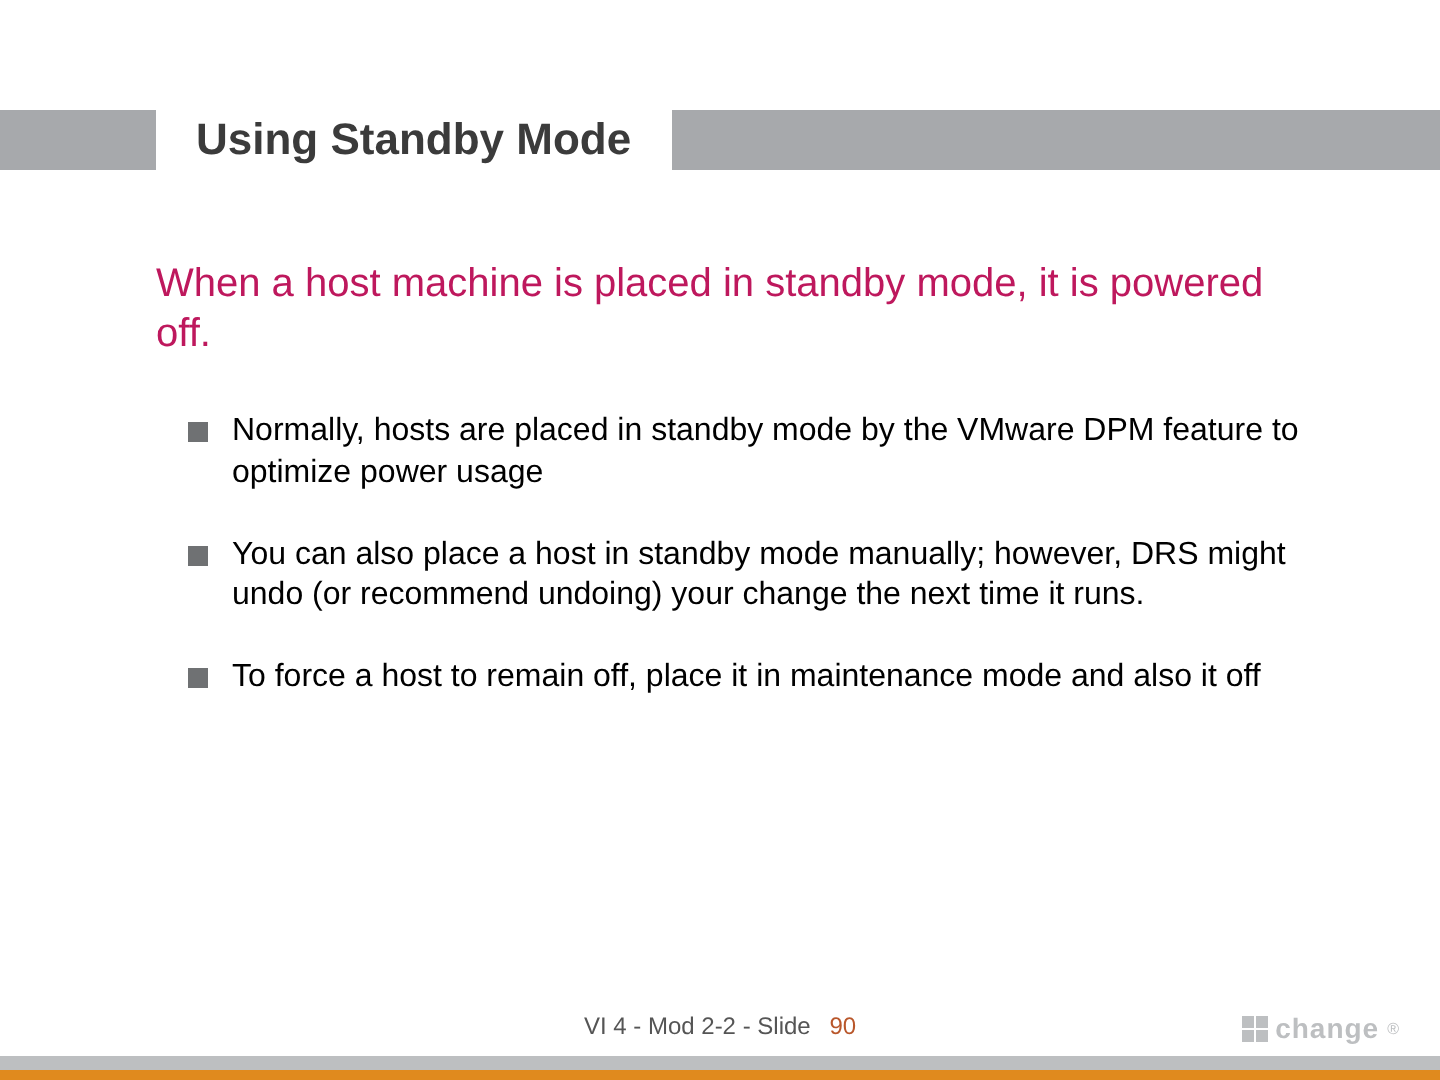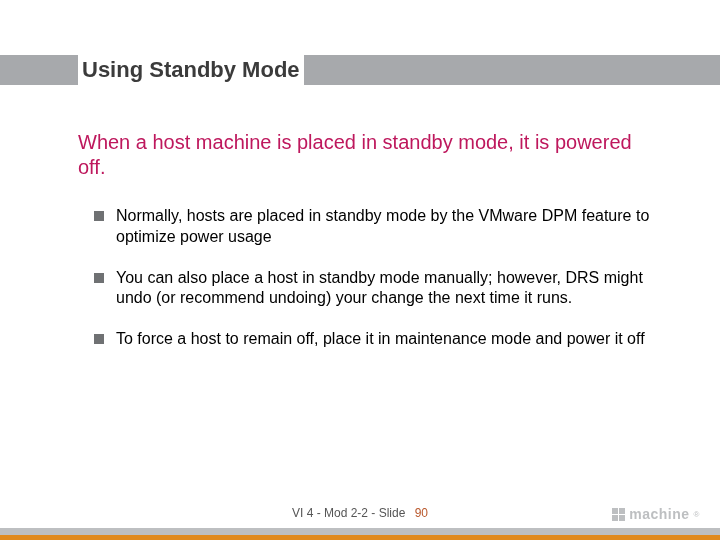--- a/index.html
+++ b/index.html
@@ -10,21 +10,21 @@
   }
   .titlebar {
     position: absolute; left: 0; top: 55px; width: 720px; height: 30px;
     display: flex; align-items: center;
   }
   .title-accent {
     width: 78px; height: 30px; background: #a7a9ac;
   }
   .title-text {
     font-size: 22px; font-weight: bold; color: #3b3b3b;
-    padding: 0 4px; background: #fff; white-space: nowrap;
+    padding: 0 20px; background: #fff; white-space: nowrap;
   }
   .title-tail {
     flex: 1; height: 30px; background: #a7a9ac;
   }
   .content {
     position: absolute; left: 78px; top: 130px; width: 580px;
   }
   .lead {
     font-size: 20px; color: #be185d; line-height: 1.25; margin-bottom: 26px;
   }
@@ -73,37 +73,37 @@
     <div class="title-accent"></div>
     <div class="title-text">Using Standby Mode</div>
     <div class="title-tail"></div>
   </div>
 
   <div class="content">
     <p class="lead">When a host machine is placed in standby mode, it is powered off.</p>
     <ul class="bullets">
       <li>Normally, hosts are placed in standby mode by the VMware DPM feature to optimize power usage</li>
       <li>You can also place a host in standby mode manually; however, DRS might undo (or recommend undoing) your change the next time it runs.</li>
-      <li>To force a host to remain off, place it in maintenance mode and power it off</li>
+      <li>To force a host to remain off, place it in maintenance mode and also it off</li>
     </ul>
   </div>
 
   <div class="footer">
     <div class="footer-text">
       <span>VI 4 - Mod 2-2 - Slide</span>
       <span class="pg">90</span>
     </div>
     <div class="brand">
       <span class="boxes">
         <span></span>
           <span></span>
           <span></span>
           <span></span>
       </span>
-      <span class="wm">machine</span>
+      <span class="wm">change</span>
       <sup>®</sup>
     </div>
     <div class="footer-bars">
       <div class="bar-grey"></div>
       <div class="bar-orange"></div>
     </div>
   </div>
 
 </div>
 

